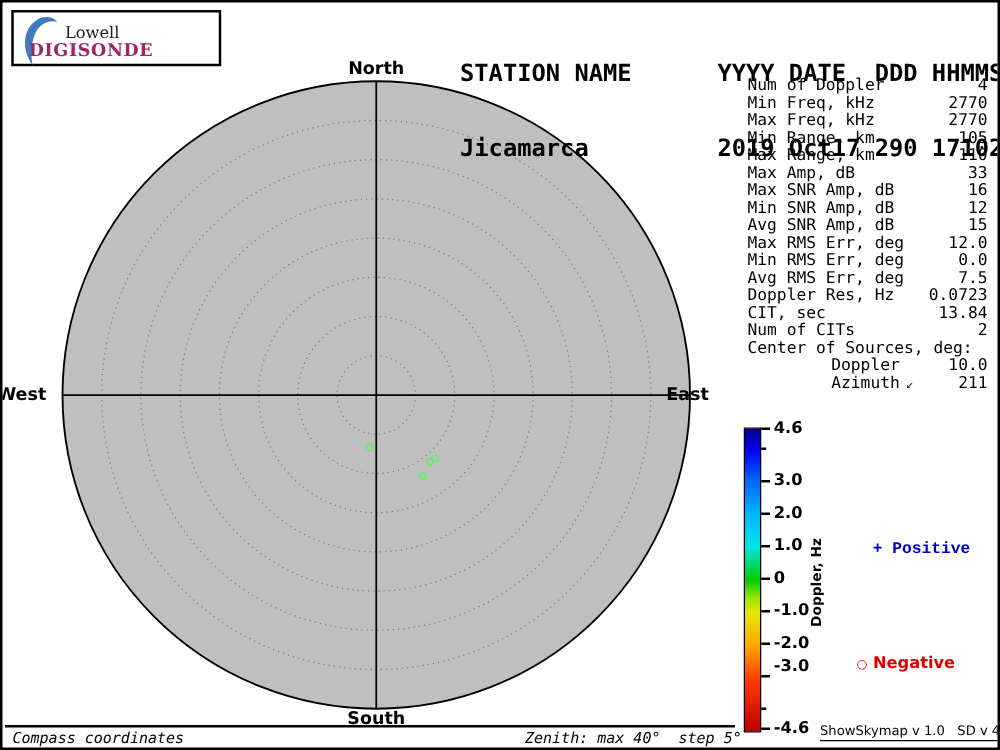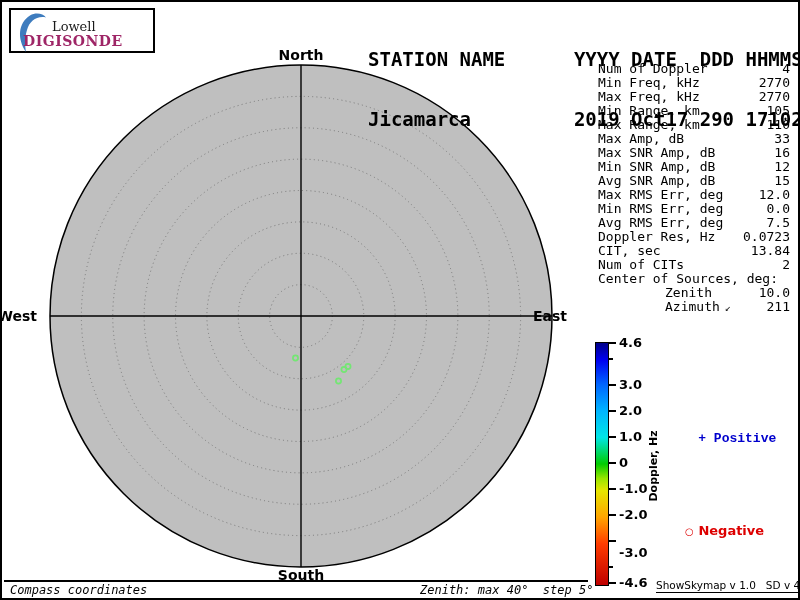--- a/index.html
+++ b/index.html
@@ -1,21 +1,21 @@
 <!DOCTYPE html>
 <html><head>
 <meta charset="utf-8">
 <style>
   html,body{margin:0;padding:0;background:#fff;}
   .page{position:relative;width:800px;height:600px;box-sizing:border-box;border:2px solid #000;
         background:#fff;overflow:hidden;font-family:"DejaVu Sans",sans-serif;color:#000;}
   .abs{position:absolute;}
 
   
-  .logo-box{left:7px;top:6px;width:146px;height:45px;border:2px solid #000;box-sizing:border-box;background:#fff;}
+  .logo-box{left:7px;top:6px;width:168px;height:45px;border:2px solid #000;box-sizing:border-box;background:#fff;}
   .logo-lowell{left:41px;top:9px;font-family:"DejaVu Serif",serif;font-size:13px;color:#1a1a1a;}
   .logo-digisonde{left:12px;top:23px;font-family:"DejaVu Serif",serif;font-size:14px;font-weight:bold;letter-spacing:.5px;}
   .crescent{left:4px;top:1px;}
 
   
   .hdr{left:366px;top:7px;font-family:"DejaVu Sans Mono",monospace;font-weight:bold;
        font-size:19px;line-height:20px;white-space:pre;}
 
   
   .stats{left:596px;top:60px;width:192px;font-family:"DejaVu Sans Mono",monospace;
@@ -176,21 +176,21 @@
           <span class="stat-value">2</span>
         </div>
 
 
         <div class="stat-row">
           <span class="stat-label">Center of Sources, deg:</span>
           <span class="stat-value"></span>
         </div>
       </div>
     <div class="stat-row indent">
-      <span class="stat-label">Zenith</span>
+      <span class="stat-label">Doppler</span>
       <span class="stat-value">10.0</span>
     </div>
     <div class="stat-row indent">
       <span class="stat-label"><span>Azimuth</span><span class="dir-icon">↙</span></span>
       <span class="stat-value">211</span>
     </div>
   </div>
 
   <div class="abs cbar" id="doppler-bar" style="background: linear-gradient(rgb(0, 0, 137) 0%, rgb(0, 0, 240) 7%, rgb(0, 100, 255) 17%, rgb(0, 180, 255) 28%, rgb(0, 230, 230) 39%, rgb(0, 204, 0) 50%, rgb(153, 230, 0) 56%, rgb(230, 230, 0) 61%, rgb(255, 165, 0) 72%, rgb(255, 60, 0) 83%, rgb(190, 0, 0) 100%);"></div>
   <div class="abs cb-layer" id="cb-ticks">
@@ -203,21 +203,21 @@
       <div class="cb-label" style="top: 400.824px;">2.0</div>
       <div class="cb-tick" style="top: 433.912px;"></div>
       <div class="cb-label" style="top: 426.912px;">1.0</div>
       <div class="cb-tick" style="top: 460px;"></div>
       <div class="cb-label" style="top: 453px;">0</div>
       <div class="cb-tick" style="top: 486.088px;"></div>
       <div class="cb-label" style="top: 479.088px;">-1.0</div>
       <div class="cb-tick" style="top: 512.176px;"></div>
       <div class="cb-label" style="top: 505.176px;">-2.0</div>
       <div class="cb-tick" style="top: 538.264px;"></div>
-      <div class="cb-label" style="top: 543px;">-3.0</div>
+      <div class="cb-label" style="top: 524px;">-3.0</div>
       <div class="cb-tick minor" style="top: 564.352px;"></div>
       <div class="cb-tick" style="top: 580px;"></div>
       <div class="cb-label" style="top: 573px;">-4.6</div>
     </div>
   <div class="abs cb-title">Doppler, Hz</div>
 
   <div class="abs legend legend-positive" id="legend-pos" style="color: rgb(0, 0, 205);">
     <span class="sym">+</span><span> </span><span>Positive</span>
   </div>
   <div class="abs legend legend-negative" id="legend-neg" style="color: rgb(221, 0, 0);">

